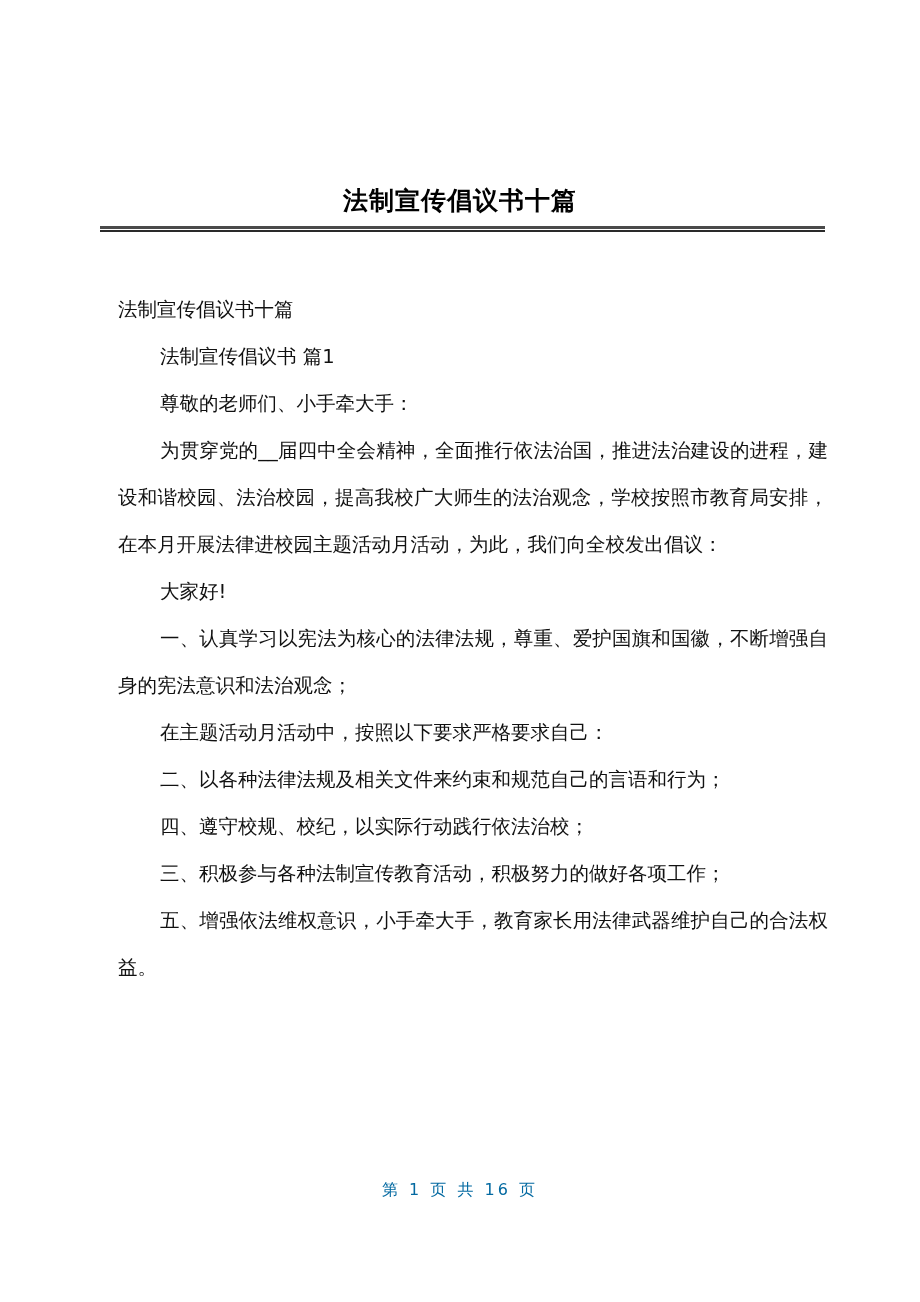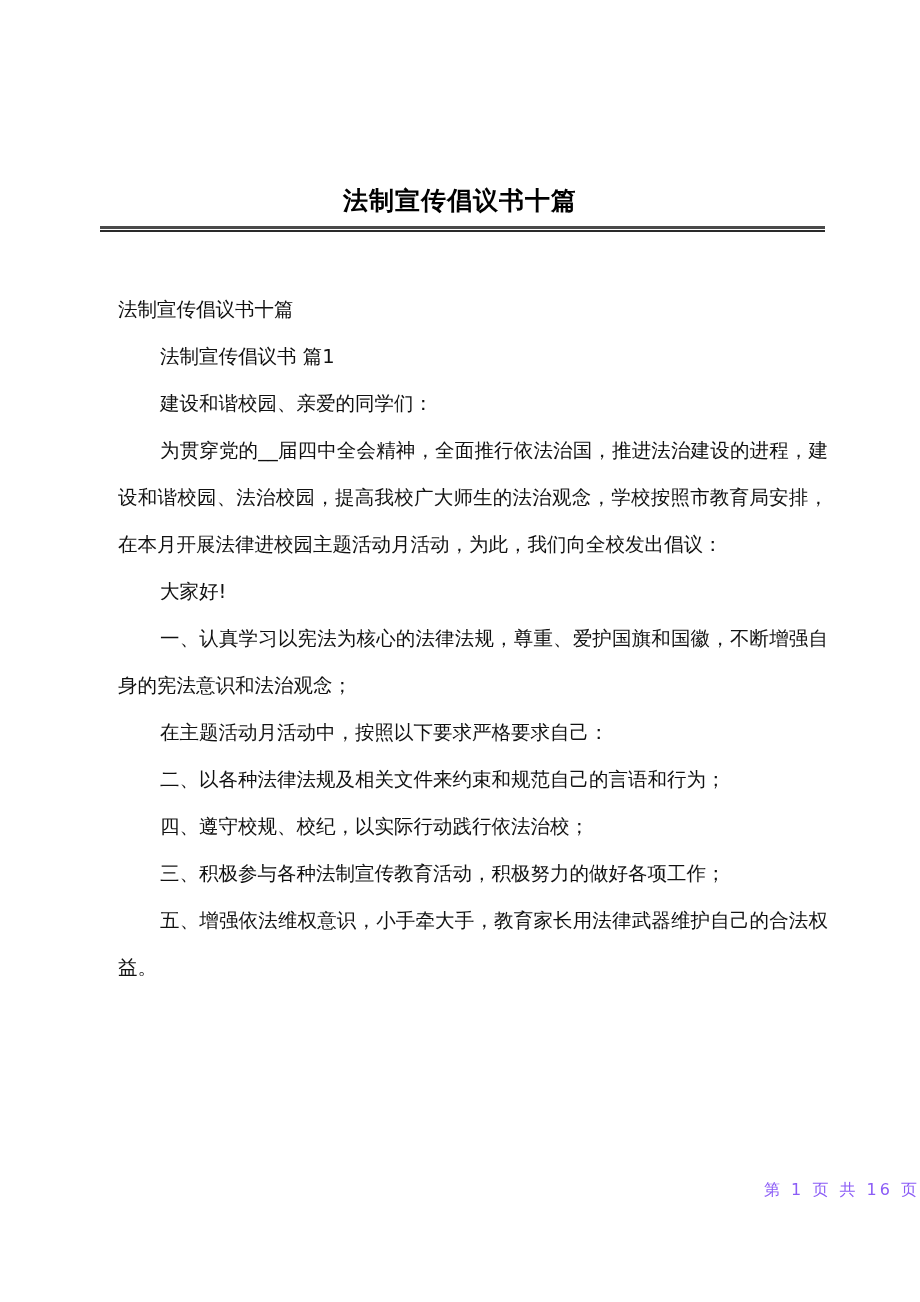--- a/index.html
+++ b/index.html
@@ -91,45 +91,45 @@
   .para.indent {
     text-indent: 42px;
   }
 
   
   .footer {
     position: absolute;
     top: 1180px;
     left: 0;
     width: 920px;
-    text-align: right;
+    text-align: center;
     font-family: "DejaVu Sans", "Liberation Sans", sans-serif;
     font-size: 16px;
-    color: #8b5cf6;
+    color: #0369a1;
     letter-spacing: 3px;
     white-space: pre;
   }
 </style>
 </head>
 <body>
 
 <div class="page">
 
   <div class="doc-title">法制宣传倡议书十篇</div>
 
   <div class="title-rule">
     <div class="bar-thick"></div>
     <div class="bar-gap"></div>
     <div class="bar-thin"></div>
   </div>
 
   <div class="body-text">
     <p class="para">法制宣传倡议书十篇</p>
     <p class="para indent">法制宣传倡议书  篇1</p>
-    <p class="para indent">建设和谐校园、亲爱的同学们：</p>
+    <p class="para indent">尊敬的老师们、小手牵大手：</p>
     <p class="para indent">为贯穿党的__届四中全会精神，全面推行依法治国，推进法治建设的进程，建设和谐校园、法治校园，提高我校广大师生的法治观念，学校按照市教育局安排，在本月开展法律进校园主题活动月活动，为此，我们向全校发出倡议：</p>
     <p class="para indent">大家好!</p>
     <p class="para indent">一、认真学习以宪法为核心的法律法规，尊重、爱护国旗和国徽，不断增强自身的宪法意识和法治观念；</p>
     <p class="para indent">在主题活动月活动中，按照以下要求严格要求自己：</p>
     <p class="para indent">二、以各种法律法规及相关文件来约束和规范自己的言语和行为；</p>
     <p class="para indent">四、遵守校规、校纪，以实际行动践行依法治校；</p>
     <p class="para indent">三、积极参与各种法制宣传教育活动，积极努力的做好各项工作；</p>
     <p class="para indent">五、增强依法维权意识，小手牵大手，教育家长用法律武器维护自己的合法权益。</p>
   </div>
 

